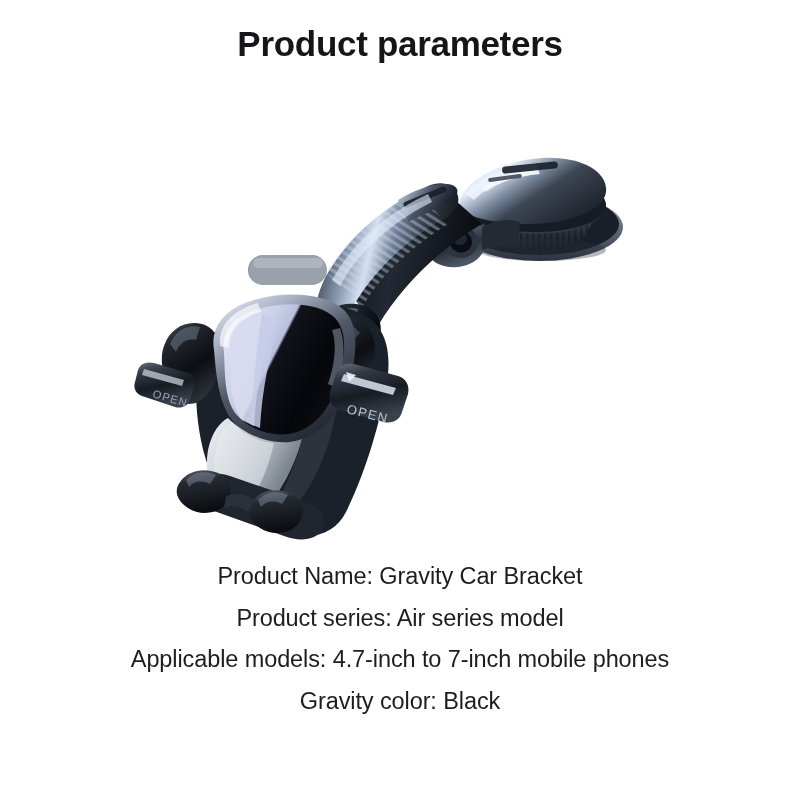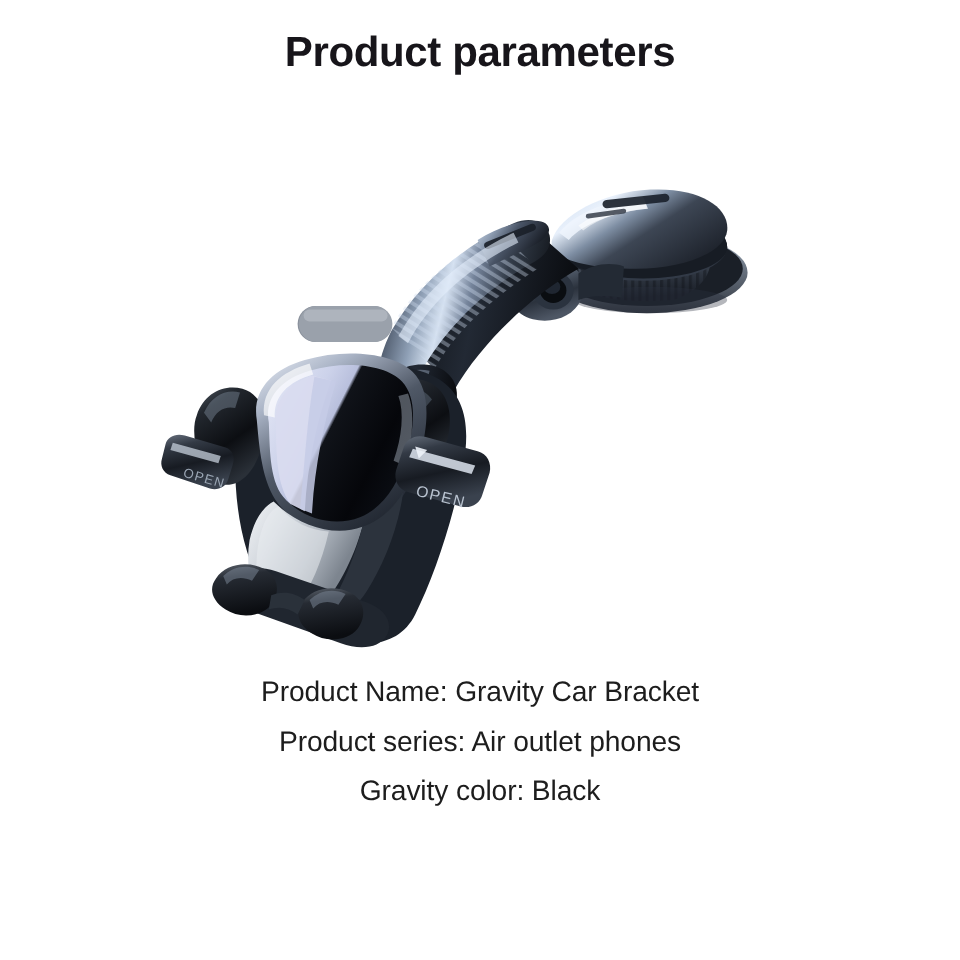--- a/index.html
+++ b/index.html
@@ -386,17 +386,18 @@
         </g>
 
         <path d="M96,408 C106,404 116,406 124,412 L118,424
                  C110,418 102,417 94,420 Z" fill="#2a313a"></path>
       </g>
     </svg>
   </div>
 
   <div class="spec-list">
     <div class="spec-line">Product Name: Gravity Car Bracket</div>
-    <div class="spec-line">Product series: Air outlet phones</div>
+    <div class="spec-line">Product series: Air series model</div>
+    <div class="spec-line">Applicable models: 4.7-inch to 7-inch mobile phones</div>
     <div class="spec-line">Gravity color: Black</div>
   </div>
 
 </div>
 
 </body></html>

